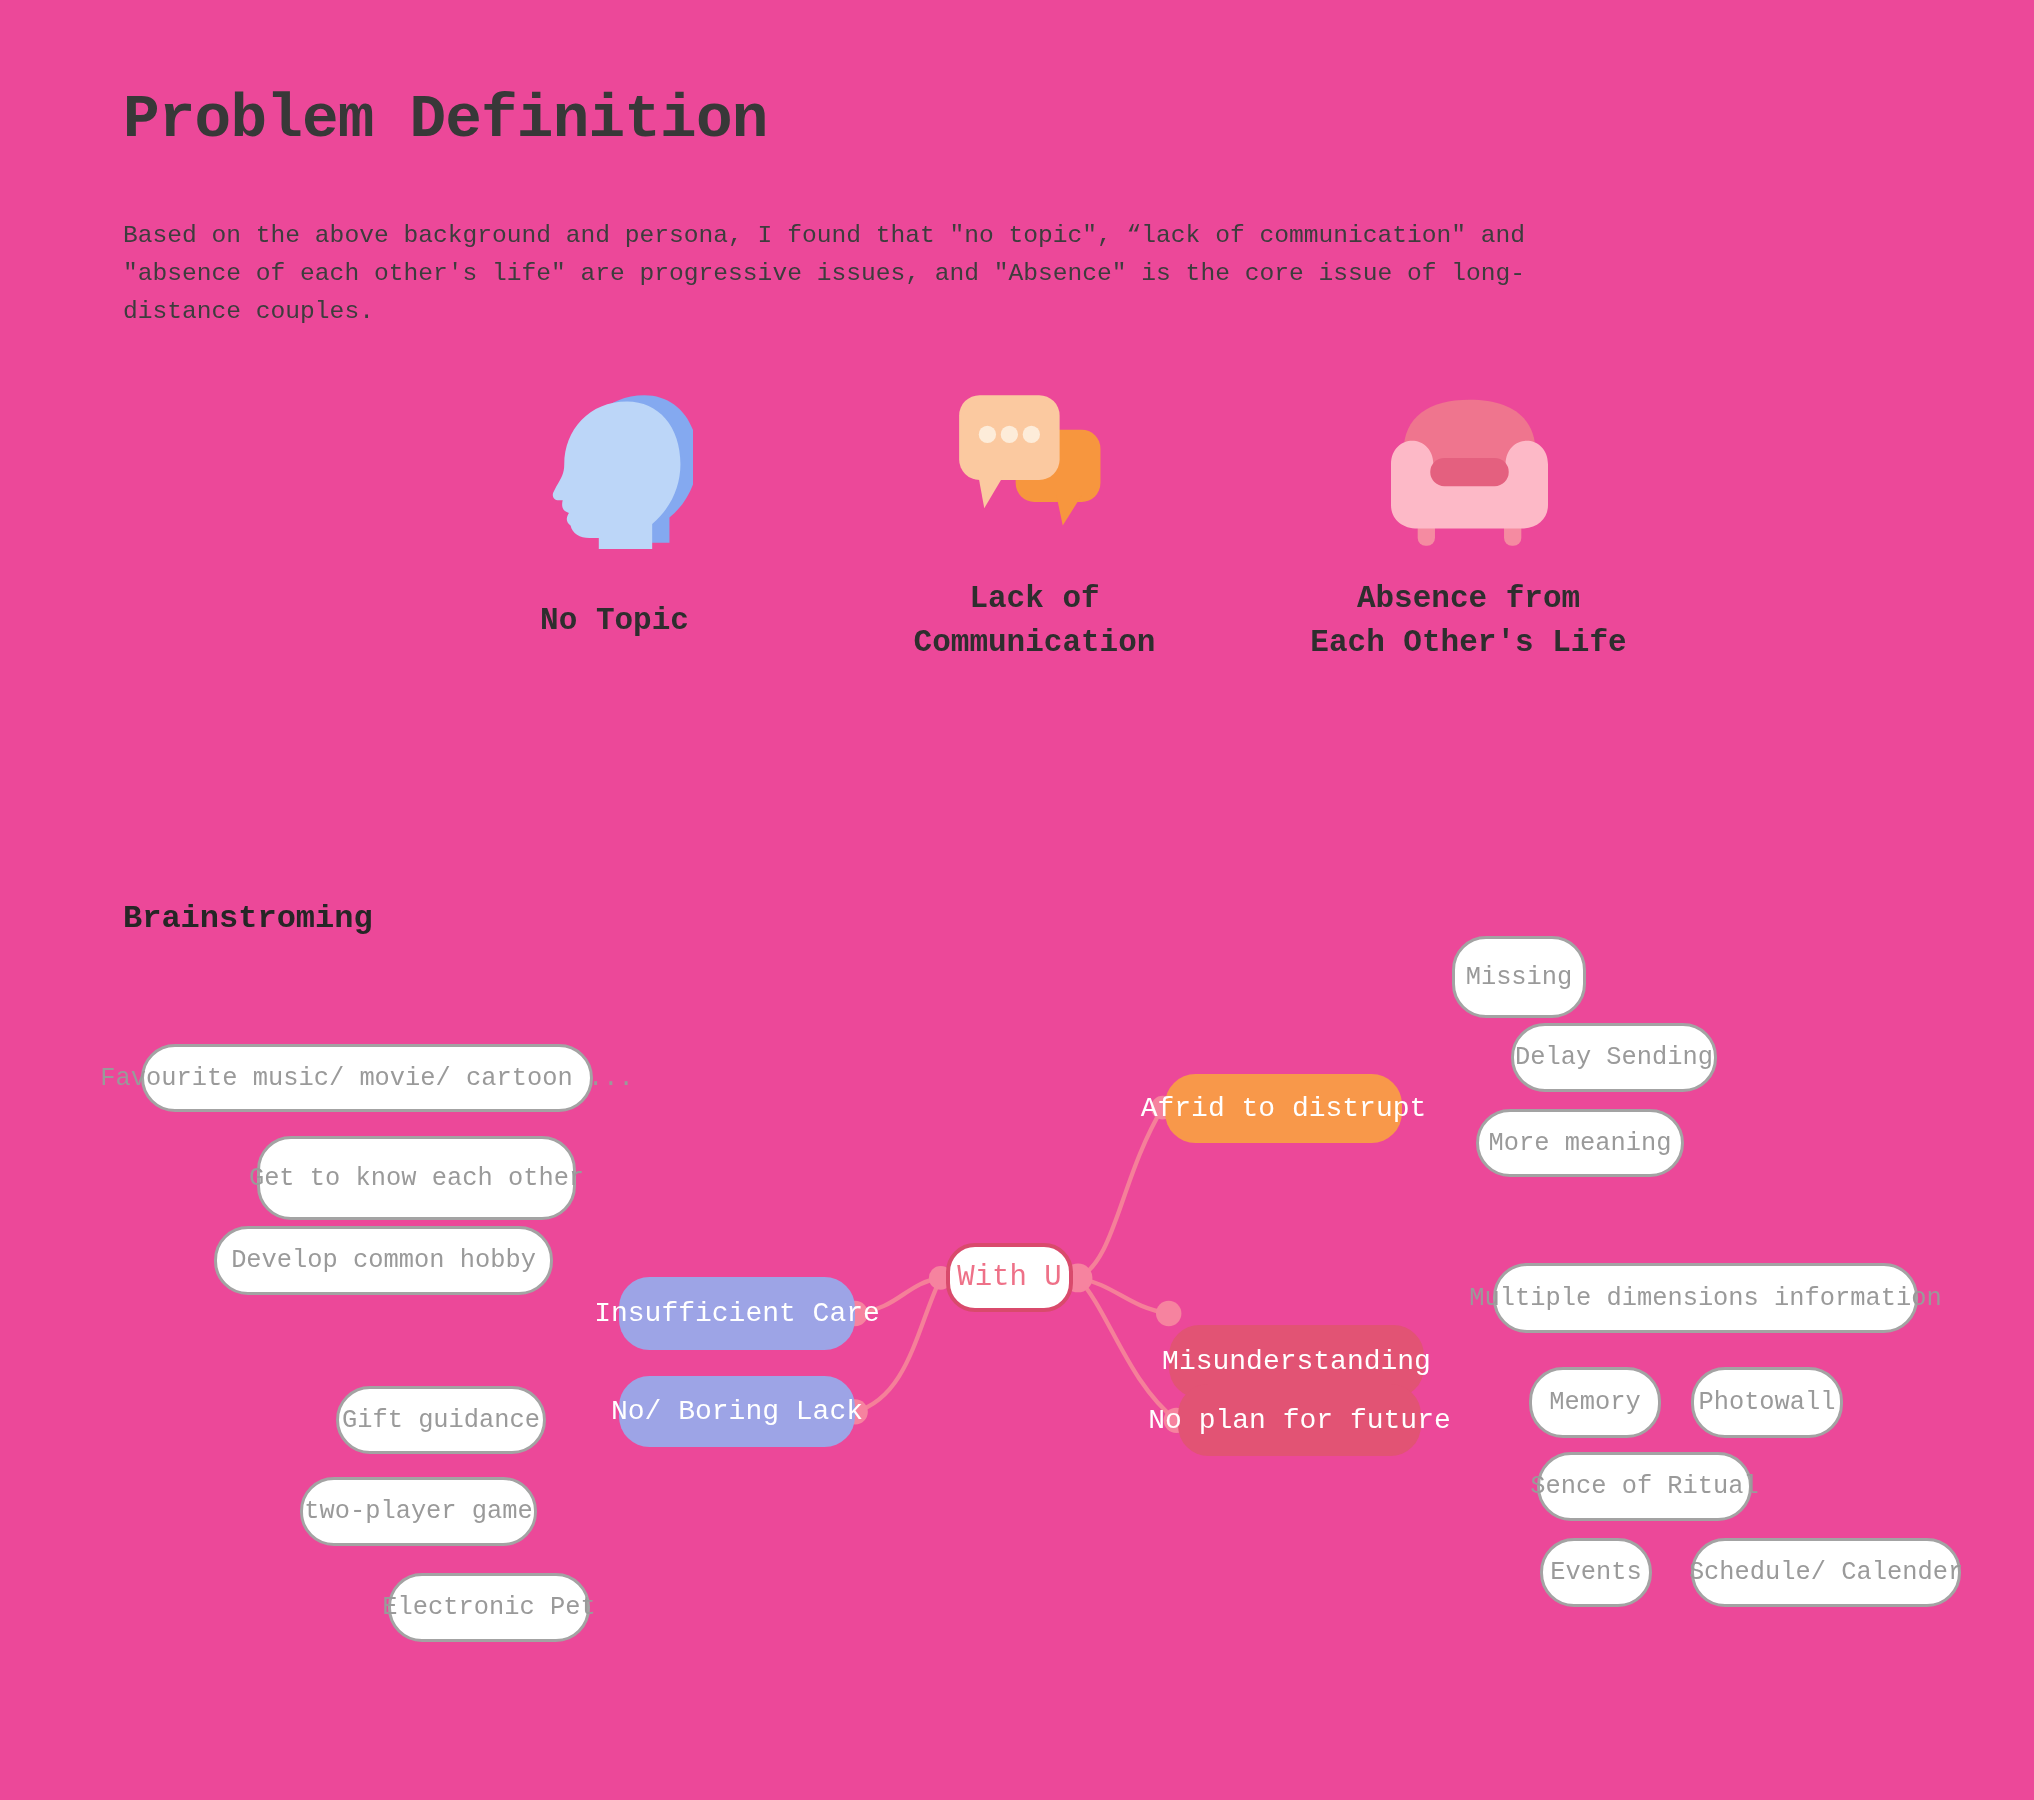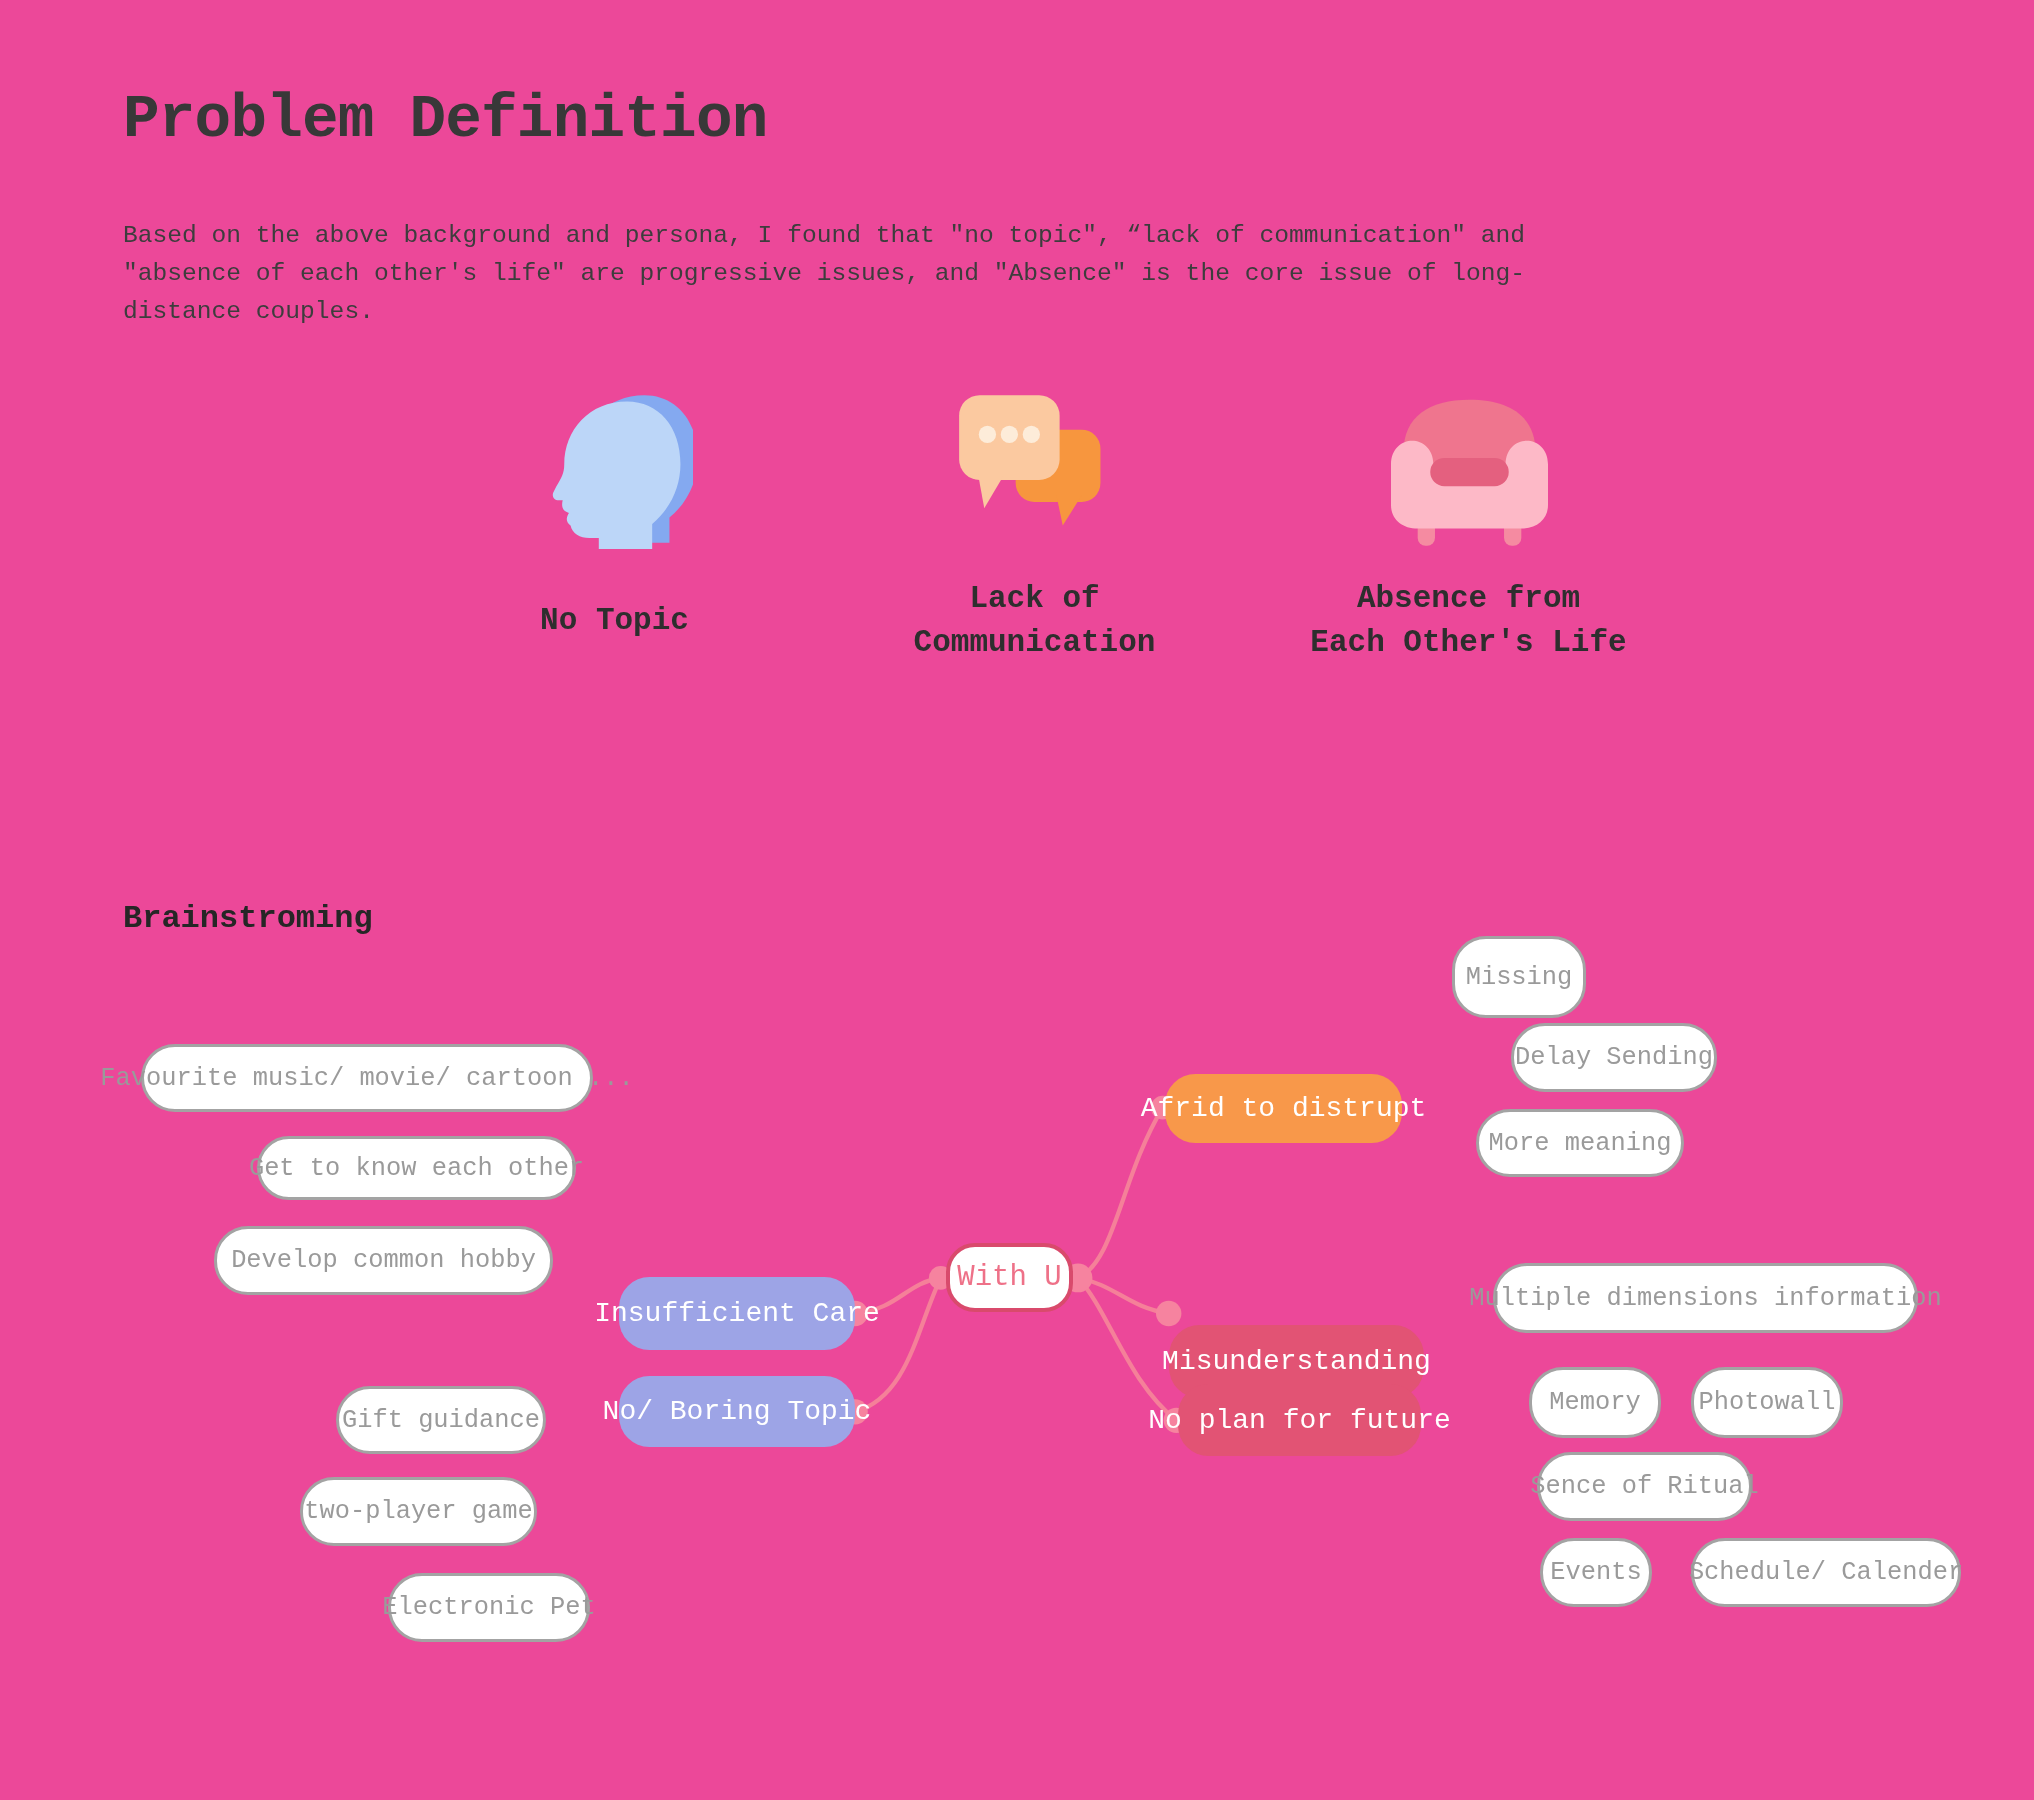--- a/index.html
+++ b/index.html
@@ -122,21 +122,21 @@
       <circle cx="1009" cy="1666" r="15"></circle>
       <circle cx="1372" cy="1307" r="14"></circle>
       <circle cx="1379" cy="1550" r="15"></circle>
       <circle cx="1388" cy="1676" r="15"></circle>
     </g>
   </svg>
 
   <div class="pill pill-gray" style="left:141px;top:1044px;width:452px;height:68px;">
       <span>Favourite music/ movie/ cartoon ...</span>
     </div>
-  <div class="pill pill-gray" style="left:257px;top:1136px;width:319px;height:64px;">
+  <div class="pill pill-gray" style="left:257px;top:1136px;width:319px;height:84px;">
       <span>Get to know each other</span>
     </div>
   <div class="pill pill-gray" style="left:214px;top:1226px;width:339px;height:69px;">
       <span>Develop common hobby</span>
     </div>
   <div class="pill pill-gray" style="left:336px;top:1386px;width:210px;height:68px;">
       <span>Gift guidance</span>
     </div>
   <div class="pill pill-gray" style="left:300px;top:1477px;width:237px;height:69px;">
       <span>two-player game</span>
@@ -170,21 +170,21 @@
       <span>Events</span>
     </div>
   <div class="pill pill-gray" style="left:1691px;top:1538px;width:270px;height:69px;">
       <span>Schedule/ Calender</span>
     </div>
 
   <div class="pill pill-branch purple" style="left:619px;top:1277px;width:236px;height:73px;">
       <span>Insufficient Care</span>
     </div>
   <div class="pill pill-branch purple" style="left:619px;top:1376px;width:236px;height:71px;">
-      <span>No/ Boring Topic</span>
+      <span>No/ Boring Lack</span>
     </div>
   <div class="pill pill-branch orange" style="left:1165px;top:1074px;width:237px;height:69px;">
       <span>Afrid to distrupt</span>
     </div>
   <div class="pill pill-branch rose" style="left:1169px;top:1277px;width:255px;height:73px;margin-top:48px;">
       <span>Misunderstanding</span>
     </div>
   <div class="pill pill-branch rose" style="left:1178px;top:1384px;width:243px;height:72px;">
       <span>No plan for future</span>
     </div>

